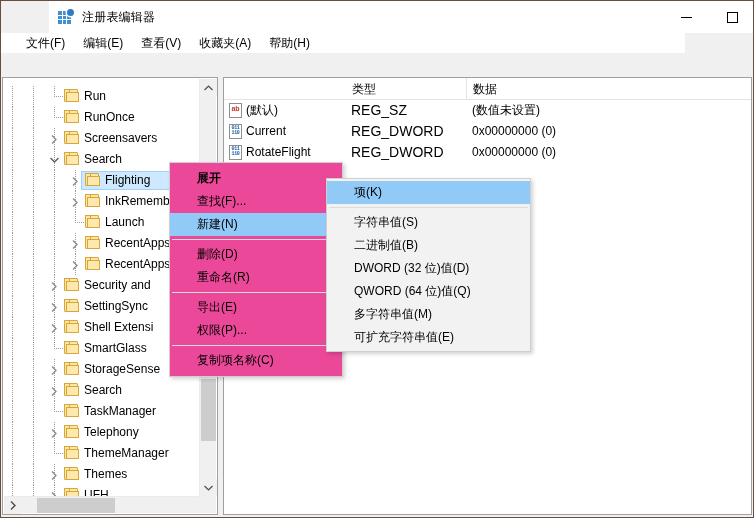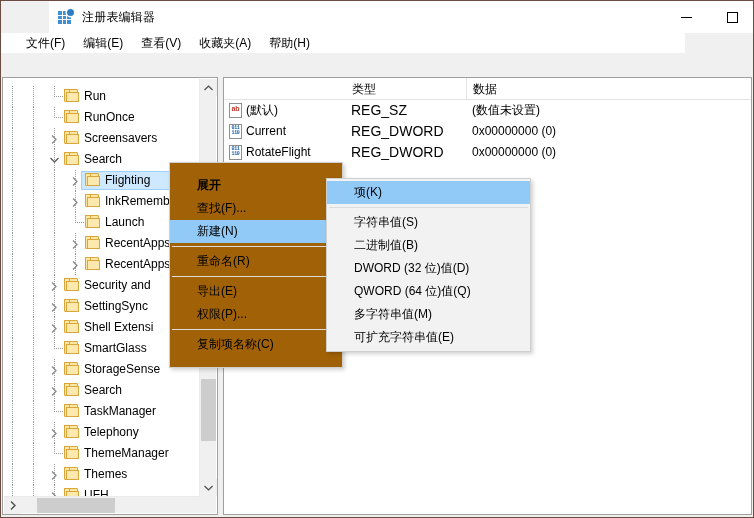--- a/index.html
+++ b/index.html
@@ -238,23 +238,23 @@
   .ico-bits {
     position:absolute; left:1px; top:2px; width:11px; height:10px;
     font-size:5px; line-height:5px; color:#1c5fa8; font-weight:bold;
     font-family:"Liberation Mono","DejaVu Sans Mono",monospace;
     text-align:center; letter-spacing:-0.3px;
   }
 
   
   #ctxmenu {
     position:absolute; left:168px; top:161px; width:174px;
-    background:#a16207; border:1px solid #cfcfcf;
+    background:#ec4899; border:1px solid #cfcfcf;
     box-shadow:2px 2px 4px rgba(0,0,0,0.18);
-    padding:11px 0;
+    padding:4px 0;
     z-index:50;
   }
   .ctx-item {
     position:relative; height:23px; line-height:23px;
     font-size:12px; color:#000;
     padding-left:27px; padding-right:20px;
     white-space:nowrap;
   }
   .ctx-item.bold { font-weight:bold; }
   .ctx-item.hl { background:#91c9f7; }
@@ -754,20 +754,21 @@
 
   <div id="ctxmenu">
       <div class="ctx-item bold"><span>展开</span></div>
       <div class="ctx-item"><span>查找(F)...</span></div>
       <div class="ctx-item hl"><span>新建(N)</span><span class="ctx-arrow">
           <svg width="5" height="8" viewBox="0 0 5 8">
             <polyline points="0.8,0.5 4.2,4 0.8,7.5" fill="none" stroke="#333" stroke-width="1.2"></polyline>
           </svg>
         </span></div>
       <div class="ctx-sep"></div>
+      <div class="ctx-item"><span>删除(D)</span></div>
       <div class="ctx-item"><span>重命名(R)</span></div>
       <div class="ctx-sep"></div>
       <div class="ctx-item"><span>导出(E)</span></div>
       <div class="ctx-item"><span>权限(P)...</span></div>
       <div class="ctx-sep"></div>
       <div class="ctx-item"><span>复制项名称(C)</span></div>
     </div>
 
   <div id="submenu">
       <div class="sub-item hl"><span>项(K)</span></div>

